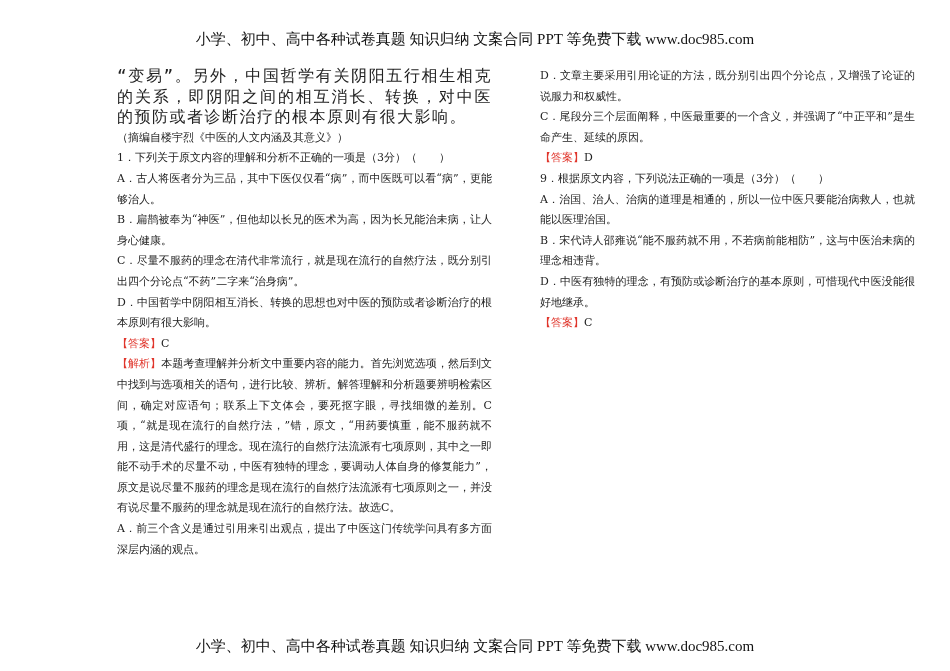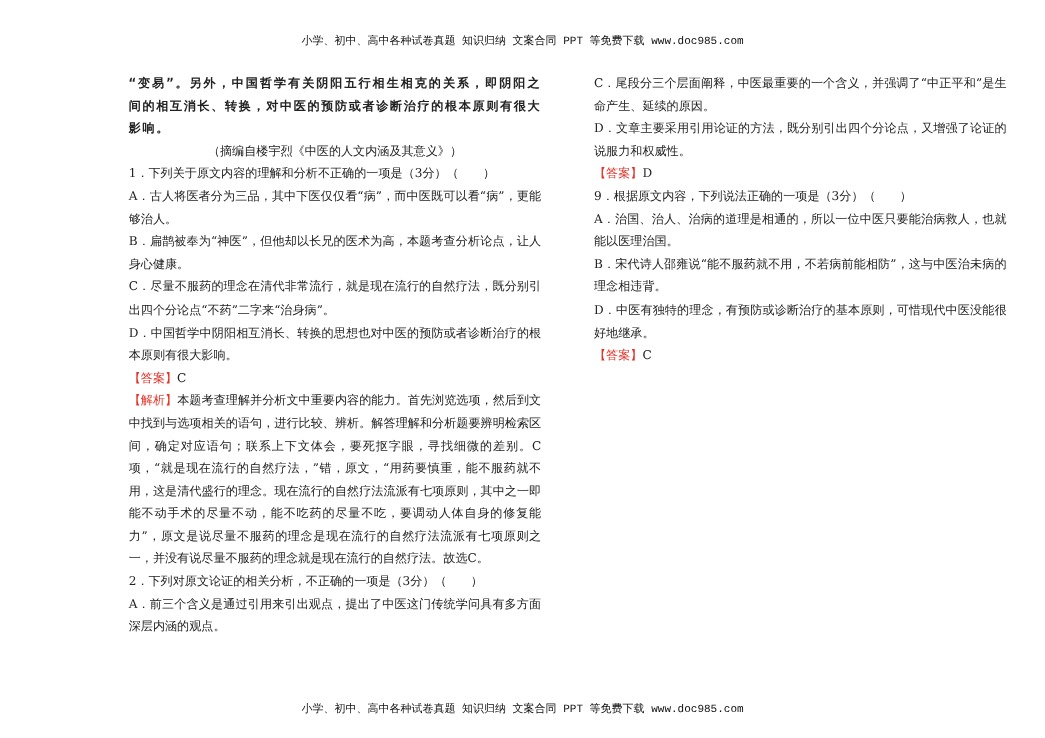--- a/index.html
+++ b/index.html
@@ -1,51 +1,50 @@
 <!DOCTYPE html>
 <html><head>
 <meta charset="utf-8">
 <style>
   html, body { margin:0; padding:0; background:#ffffff; }
   body { width:950px; height:671px; position:relative; overflow:hidden;
          font-family:"DejaVu Serif", "Liberation Serif", serif; color:#222; }
   .header, .footer { position:absolute; left:0; width:950px; text-align:center;
-         font-size:10px; color:#111; font-family:Liberation Mono, monospace; }
+         font-size:15px; color:#111; font-family:Liberation Serif, serif; }
   .header { top:30px; }
   .footer { top:637px; }
   .col { position:absolute; top:66px; width:375px; font-size:11px; line-height:20.6px; }
   .col.left { left:117px; }
   .col.right { left:540px; }
   .p { margin:0; text-align:justify; }
-  .p.source { text-align:center; }
+  .p.source { text-align:left; }
   .tag { color:#e0352b; }
-  .mono { font-family:"DejaVu Sans Mono","Liberation Mono",monospace; font-size:11px; letter-spacing:1.5px;font-weight:bold; }
+  .mono { font-family:"DejaVu Sans Mono","Liberation Mono",monospace; font-size:16px; letter-spacing:1.5px; }
 </style>
 </head>
 <body>
 
 <div class="header">小学、初中、高中各种试卷真题 知识归纳 文案合同 PPT 等免费下载   www.doc985.com</div>
 
 <div class="col left">
   <p class="p mono">“变易”。另外，中国哲学有关阴阳五行相生相克的关系，即阴阳之间的相互消长、转换，对中医的预防或者诊断治疗的根本原则有很大影响。</p>
   <p class="p source">（摘编自楼宇烈《中医的人文内涵及其意义》）</p>
   <p class="p">1．下列关于原文内容的理解和分析不正确的一项是（3分）（　　）</p>
   <p class="p">A．古人将医者分为三品，其中下医仅仅看“病”，而中医既可以看“病”，更能够治人。</p>
-  <p class="p">B．扁鹊被奉为“神医”，但他却以长兄的医术为高，本题考查分析论点，让人身心健康。</p>
+  <p class="p">B．扁鹊被奉为“神医”，但他却以长兄的医术为高，因为长兄能治未病，让人身心健康。</p>
   <p class="p">C．尽量不服药的理念在清代非常流行，就是现在流行的自然疗法，既分别引出四个分论点“不药”二字来“治身病”。</p>
   <p class="p">D．中国哲学中阴阳相互消长、转换的思想也对中医的预防或者诊断治疗的根本原则有很大影响。</p>
   <p class="p"><span class="tag">【答案】</span><span>C</span></p>
-  <p class="p"><span class="tag">【解析】</span><span>本题考查理解并分析文中重要内容的能力。首先浏览选项，然后到文中找到与选项相关的语句，进行比较、辨析。解答理解和分析题要辨明检索区间，确定对应语句；联系上下文体会，要死抠字眼，寻找细微的差别。C项，“就是现在流行的自然疗法，”错，原文，“用药要慎重，能不服药就不用，这是清代盛行的理念。现在流行的自然疗法流派有七项原则，其中之一即能不动手术的尽量不动，能不吃药的尽量不吃，要调动人体自身的修复能力”，原文是说尽量不服药的理念是现在流行的自然疗法流派有七项原则之一，并没有说尽量不服药的理念就是现在流行的自然疗法。故选C。</span></p>
-  <p class="p">2．下列对原文论证的相关分析，不正确的一项是（3分）（　　）</p>
+  <p class="p"><span class="tag">【解析】</span><span>本题考查理解并分析文中重要内容的能力。首先浏览选项，然后到文中找到与选项相关的语句，进行比较、辨析。解答理解和分析题要辨明检索区间，确定对应语句；联系上下文体会，要死抠字眼，寻找细微的差别。C项，“就是现在流行的自然疗法，”错，原文，“用药要慎重，能不服药就不用，这是清代盛行的理念。现在流行的自然疗法流派有七项原则，其中之一即能不动手术的尽量不动，中医有独特的理念，要调动人体自身的修复能力”，原文是说尽量不服药的理念是现在流行的自然疗法流派有七项原则之一，并没有说尽量不服药的理念就是现在流行的自然疗法。故选C。</span></p>
   <p class="p">A．前三个含义是通过引用来引出观点，提出了中医这门传统学问具有多方面深层内涵的观点。</p>
 </div>
 
 <div class="col right">
+  <p class="p">D．文章主要采用引用论证的方法，既分别引出四个分论点，又增强了论证的说服力和权威性。</p>
   <p class="p">C．尾段分三个层面阐释，中医最重要的一个含义，并强调了“中正平和”是生命产生、延续的原因。</p>
-  <p class="p">D．文章主要采用引用论证的方法，既分别引出四个分论点，又增强了论证的说服力和权威性。</p>
   <p class="p"><span class="tag">【答案】</span><span>D</span></p>
   <p class="p">9．根据原文内容，下列说法正确的一项是（3分）（　　）</p>
   <p class="p">A．治国、治人、治病的道理是相通的，所以一位中医只要能治病救人，也就能以医理治国。</p>
   <p class="p">B．宋代诗人邵雍说“能不服药就不用，不若病前能相防”，这与中医治未病的理念相违背。</p>
   <p class="p">D．中医有独特的理念，有预防或诊断治疗的基本原则，可惜现代中医没能很好地继承。</p>
   <p class="p"><span class="tag">【答案】</span><span>C</span></p>
 </div>
 
 <div class="footer">小学、初中、高中各种试卷真题 知识归纳 文案合同 PPT 等免费下载   www.doc985.com</div>
 

